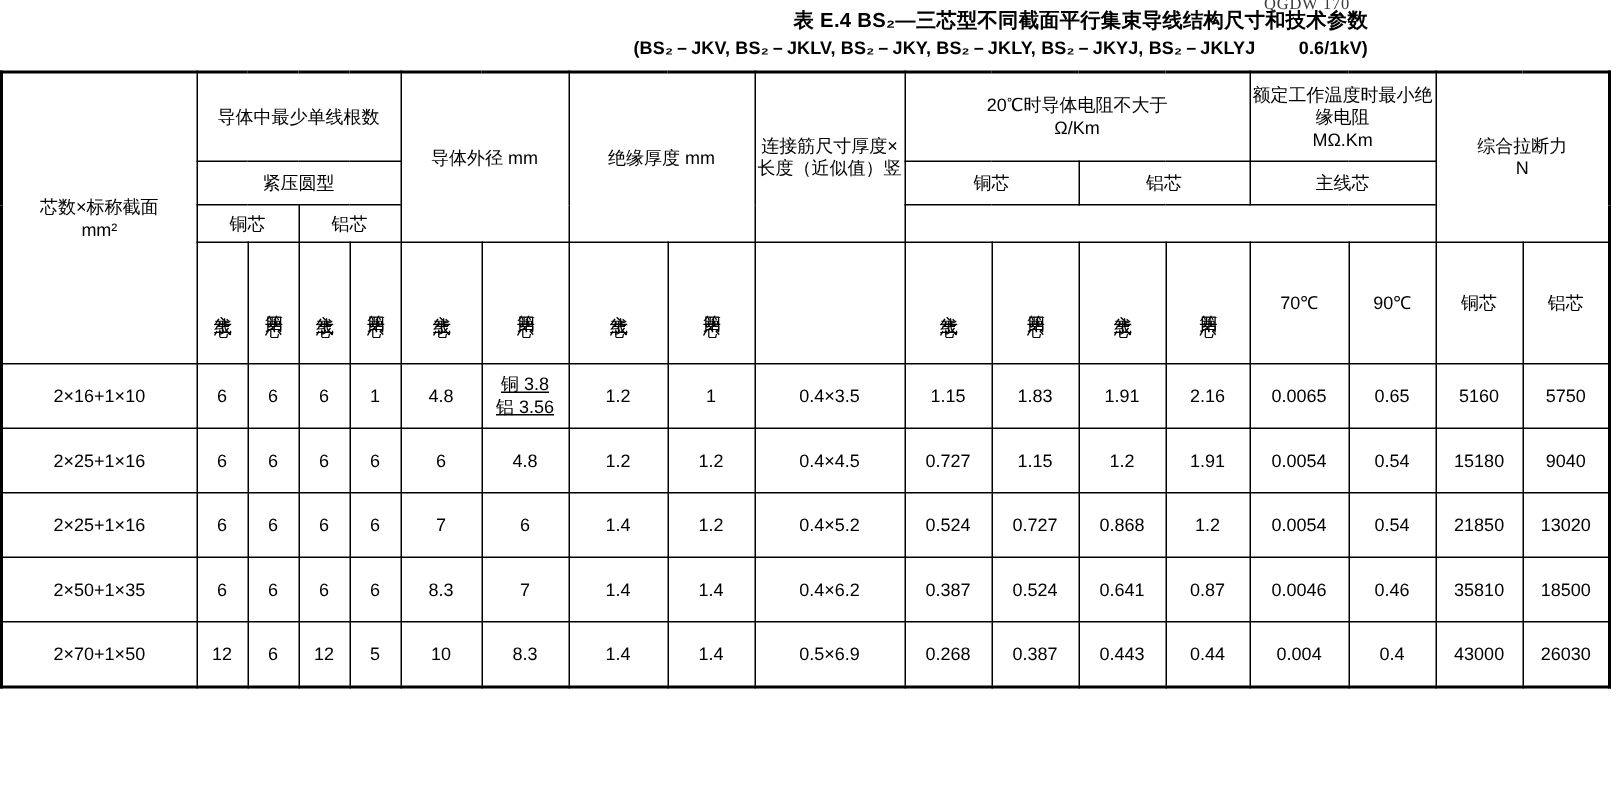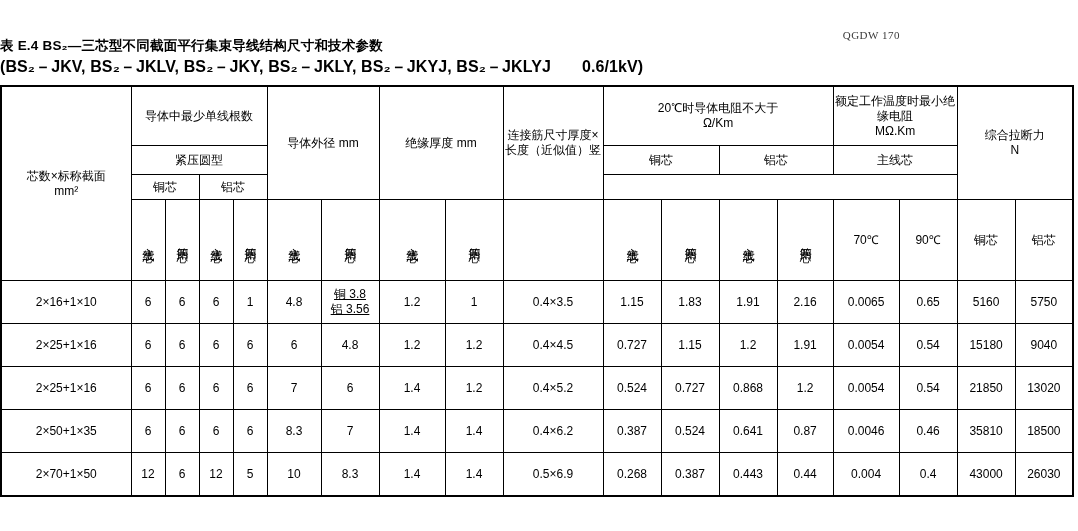--- a/index.html
+++ b/index.html
@@ -25,31 +25,30 @@
     position: absolute;
     top: -3px;
     right: 12px;
     font-size: 11px;
     color: #3a3a3a;
     letter-spacing: 0.5px;
     font-family: "Liberation Serif", serif;
   }
   .title-block {
     padding-top: 5px;
-    text-align: left;
-    margin-top: 32px;
+    text-align: right;
   }
   .title-line1 {
     font-size: 13.5px;
     font-weight: bold;
     letter-spacing: 0.2px;
     line-height: 1.35;
   }
   .title-line2 {
-    font-size: 16px;
+    font-size: 12px;
     font-weight: bold;
     letter-spacing: 0.1px;
     line-height: 1.5;
   }
   .title-line2 .sp {
     display: inline-block;
     width: 22px;
   }
   table.main {
     border-collapse: collapse;

